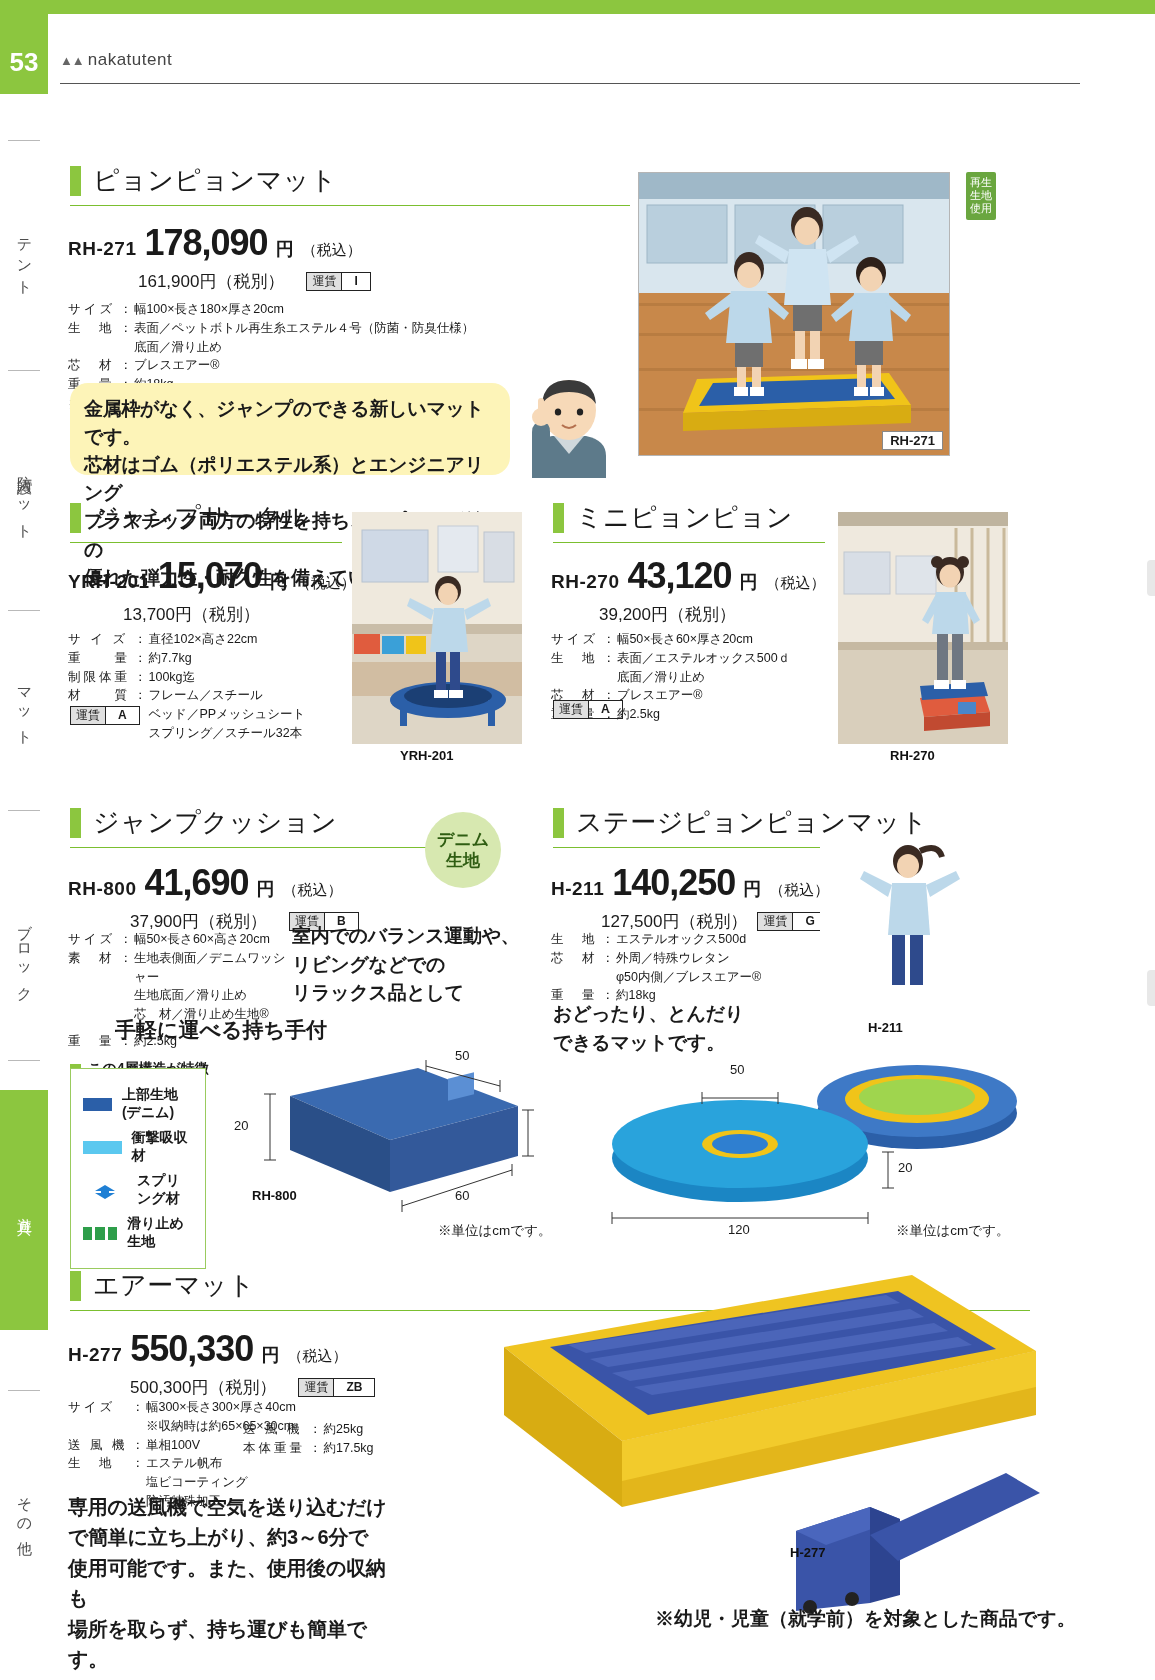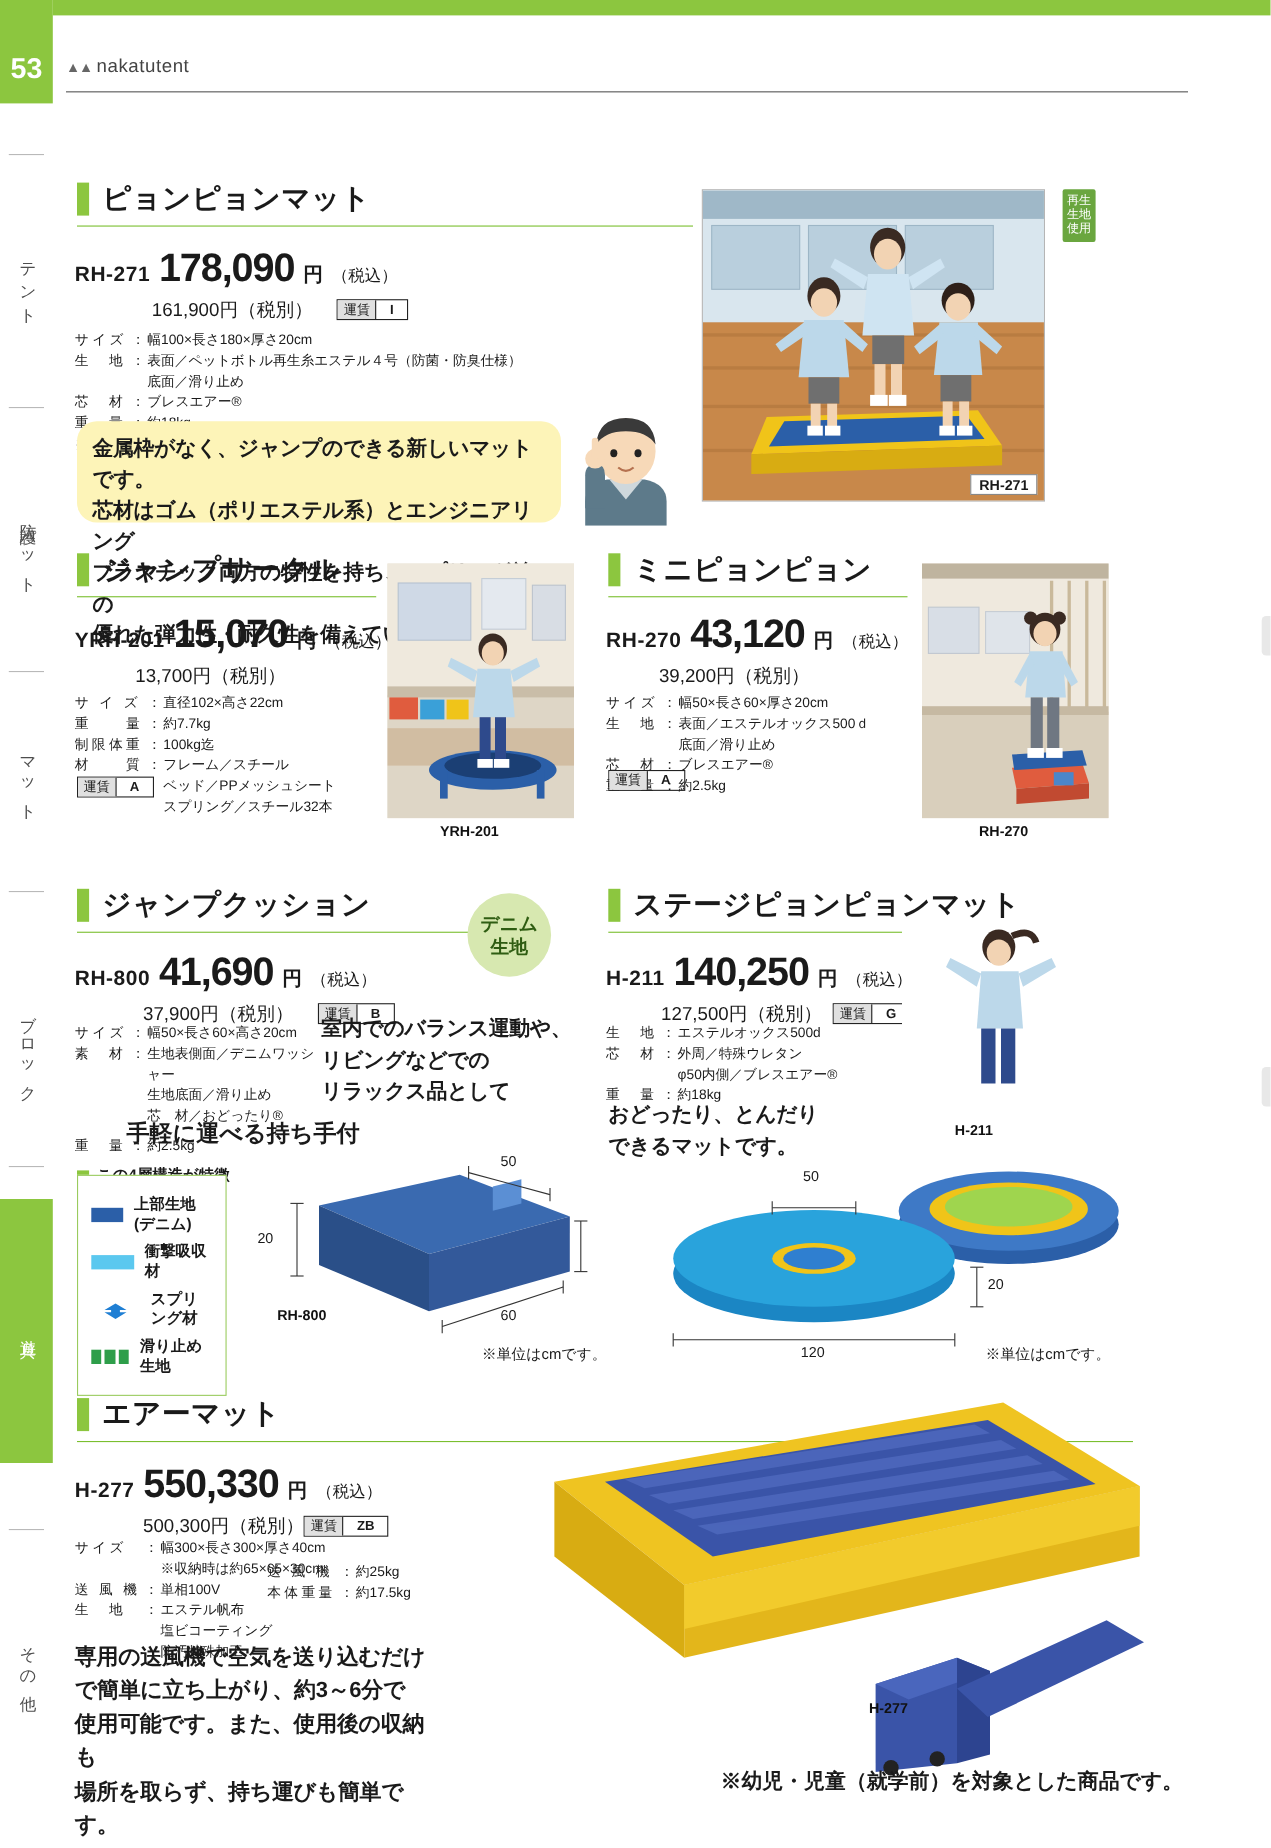--- a/index.html
+++ b/index.html
@@ -46,21 +46,21 @@
   .brand-row { margin-top: 14px; display: flex; align-items: center; gap: 4px; }
   .brand-mark { font-size: 13px; color: #666; letter-spacing: -1px; }
   .brand-name { font-size: 17px; color: #444; letter-spacing: 0.5px; }
   .header-rule { position: absolute; left: 60px; top: 83px; width: 1020px; height: 1px; background: #555; }
 
   
   .sect-title {
     position: absolute; display: flex; align-items: center;
   }
   .sect-title .bar { width: 11px; height: 30px; background: #8cc63f; margin-right: 12px; }
-  .sect-title .txt { font-size: 26px; font-weight: bold; letter-spacing: 0.5px; }
+  .sect-title .txt { font-size: 26px; font-weight: normal; letter-spacing: 0.5px; }
   .sect-rule { position: absolute; height: 1px; background: #7bbf2f; }
 
   
   .code { font-size: 19px; font-weight: bold; letter-spacing: 0.5px; }
   .price-main { font-size: 36px; font-weight: bold; letter-spacing: -1px; }
   .price-unit { font-size: 18px; font-weight: bold; }
   .price-tax { font-size: 15px; }
   .price-sub { font-size: 17px; }
 
   .freight {
@@ -522,21 +522,21 @@
           <td>生地表側面／デニムワッシャー</td>
         </tr>
     <tr>
           <td class="k"></td>
           <td class="c"></td>
           <td>生地底面／滑り止め</td>
         </tr>
     <tr>
           <td class="k"></td>
           <td class="c"></td>
-          <td>芯　材／おどったり®</td>
+          <td>芯　材／滑り止め生地®</td>
         </tr>
     <tr>
           <td style="height:8px"></td>
         </tr>
     <tr>
           <td class="k">重　量</td>
           <td class="c">：</td>
           <td>約2.5kg</td>
         </tr>
   </tbody>
@@ -718,21 +718,21 @@
 </div>
 <div class="sect-rule" style="left:70px; top:1310px; width:960px;"></div>
 
 <div style="position:absolute; left:68px; top:1328px; width:420px;">
   <div style="display:flex; align-items:baseline; gap:8px;">
     <span class="code">H-277</span>
     <span class="price-main">550,330</span>
     <span class="price-unit">円</span>
     <span class="price-tax">（税込）</span>
   </div>
-  <div style="display:flex; align-items:center; margin-top:6px; padding-left:62px;">
+  <div style="display:flex; align-items:center; gap:22px; margin-top:6px; padding-left:62px;">
     <span class="price-sub">500,300円（税別）</span>
     <span class="freight">
       <span class="lab">運賃</span>
       <span class="val">ZB</span>
     </span>
   </div>
 </div>
 
 <div class="spec" style="position:absolute; left:68px; top:1398px; width:230px;">
   <table>

